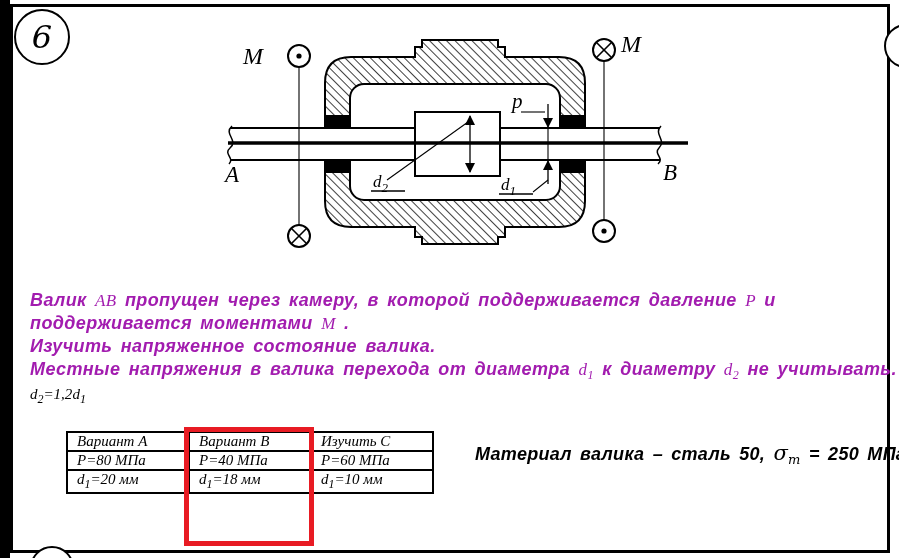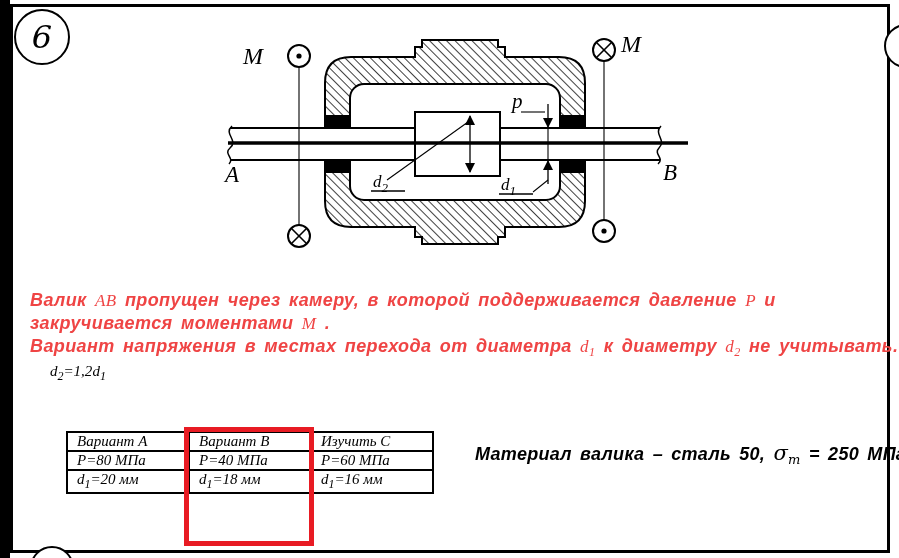--- a/index.html
+++ b/index.html
@@ -23,26 +23,26 @@
   .thin { stroke:#000; stroke-width:1.1; }
   .med  { stroke:#000; stroke-width:2; }
   .lab   { font:italic 23px "Liberation Serif","DejaVu Serif",serif; fill:#000; }
   .lab-m { font:italic 24px "Liberation Serif","DejaVu Serif",serif; fill:#000; }
   .lab-p { font:italic 21px "Liberation Serif","DejaVu Serif",serif; fill:#000; }
   .dlabel{ font:italic 17px "Liberation Serif","DejaVu Serif",serif; fill:#000; }
 
   .ptext { position:absolute; left:30px; top:289px; width:856px; }
   .pline {
     font:italic 700 18px "Liberation Sans", sans-serif;
-    letter-spacing:0.4px; word-spacing:3px; line-height:23px; color:#ef4444;
+    letter-spacing:0.4px; word-spacing:3px; line-height:23px; color:#a21caf;
     white-space:nowrap;
   }
   .m  { font:italic 400 17px "Liberation Serif","DejaVu Serif",serif; }
   .sb { font:italic 400 12px "Liberation Serif","DejaVu Serif",serif; vertical-align:-4px; }
-  .pline5 { font:italic 400 15px "Liberation Serif","DejaVu Serif",serif; line-height:22px;margin-left:20px; }
+  .pline5 { font:italic 400 15px "Liberation Serif","DejaVu Serif",serif; line-height:22px; }
 
   table.vtable { position:absolute; left:66px; top:431px; border-collapse:collapse; }
   .vtable td {
     width:122px; height:15px; border:2px solid #000;
     font:italic 15px "Liberation Serif","DejaVu Serif",serif;
     padding-left:9px; white-space:nowrap;margin-left:27px;
   }
   .highlight-box {
     position:absolute; left:184px; top:427px; width:130px; height:119px;
     border:5px solid #e81b23; pointer-events:none;
@@ -143,41 +143,42 @@
     <text class="lab-m" x="406" y="30">M</text>
     <text class="lab" x="10" y="160">A</text>
     <text class="lab" x="448" y="158">B</text>
     <text class="lab-p" x="297" y="86">p</text>
     <text class="dlabel" x="158" y="165"><tspan>d</tspan><tspan dy="5" font-size="13">2</tspan></text>
     <text class="dlabel" x="286" y="168"><tspan>d</tspan><tspan dy="5" font-size="13">1</tspan></text>
   </svg>
 
   <div class="ptext">
     <div class="pline"><span>Валик </span><span class="m">AB</span><span> пропущен через камеру, в которой поддерживается давление </span><span class="m">P</span><span> и</span></div>
-    <div class="pline"><span>закручивается моментами </span><span class="m">M</span><span> .</span></div>
-    <div class="pline"><span>Вариант напряжения в местах перехода от диаметра </span><span class="m">d</span><span class="sb">1</span><span> к диаметру </span><span class="m">d</span><span class="sb">2</span><span> не учитывать.</span></div>
+    <div class="pline"><span>поддерживается моментами </span><span class="m">M</span><span> .</span></div>
+    <div class="pline"><span>Изучить напряженное состояние валика.</span></div>
+    <div class="pline"><span>Местные напряжения в валика перехода от диаметра </span><span class="m">d</span><span class="sb">1</span><span> к диаметру </span><span class="m">d</span><span class="sb">2</span><span> не учитывать.</span></div>
     <div class="pline5"><span>d</span><span class="sb">2</span><span>=1,2</span><span>d</span><span class="sb">1</span></div>
   </div>
 
   <table class="vtable">
     <tbody>
       <tr>
         <td><span>Вариант А</span></td>
         <td><span>Вариант В</span></td>
         <td><span>Изучить С</span></td>
       </tr>
       <tr>
         <td><span>P=80 МПа</span></td>
         <td><span>P=40 МПа</span></td>
         <td><span>P=60 МПа</span></td>
       </tr>
       <tr>
         <td><span>d</span><span class="sb">1</span><span>=20 мм</span></td>
         <td><span>d</span><span class="sb">1</span><span>=18 мм</span></td>
-        <td><span>d</span><span class="sb">1</span><span>=16 мм</span></td>
+        <td><span>d</span><span class="sb">1</span><span>=10 мм</span></td>
       </tr>
     </tbody>
   </table>
 
   <div class="highlight-box" style="border-color: rgb(232, 27, 35);"></div>
 
   <div class="material">
     <span>Материал валика – сталь 50,  </span><span class="sigma">σ</span><span class="sigma-sub">т</span><span> = 250 МПа</span>
   </div>
 </div>

